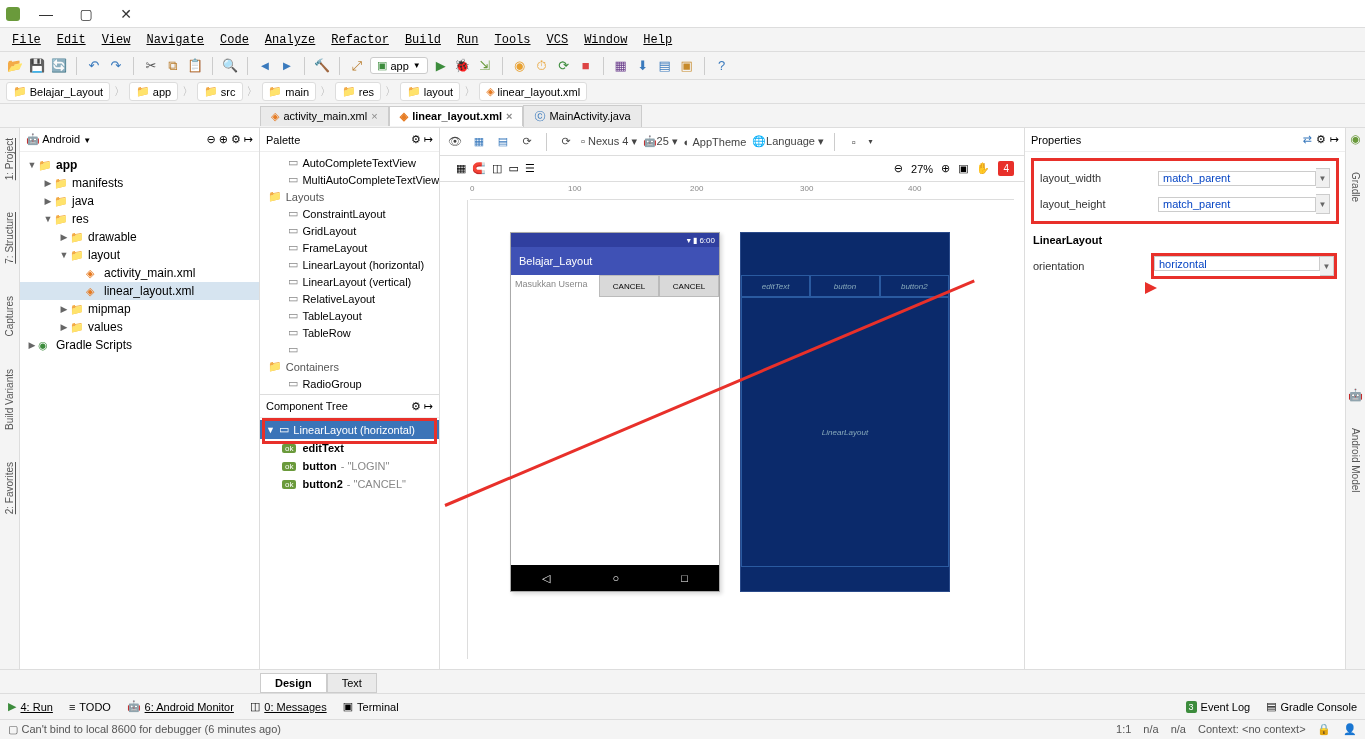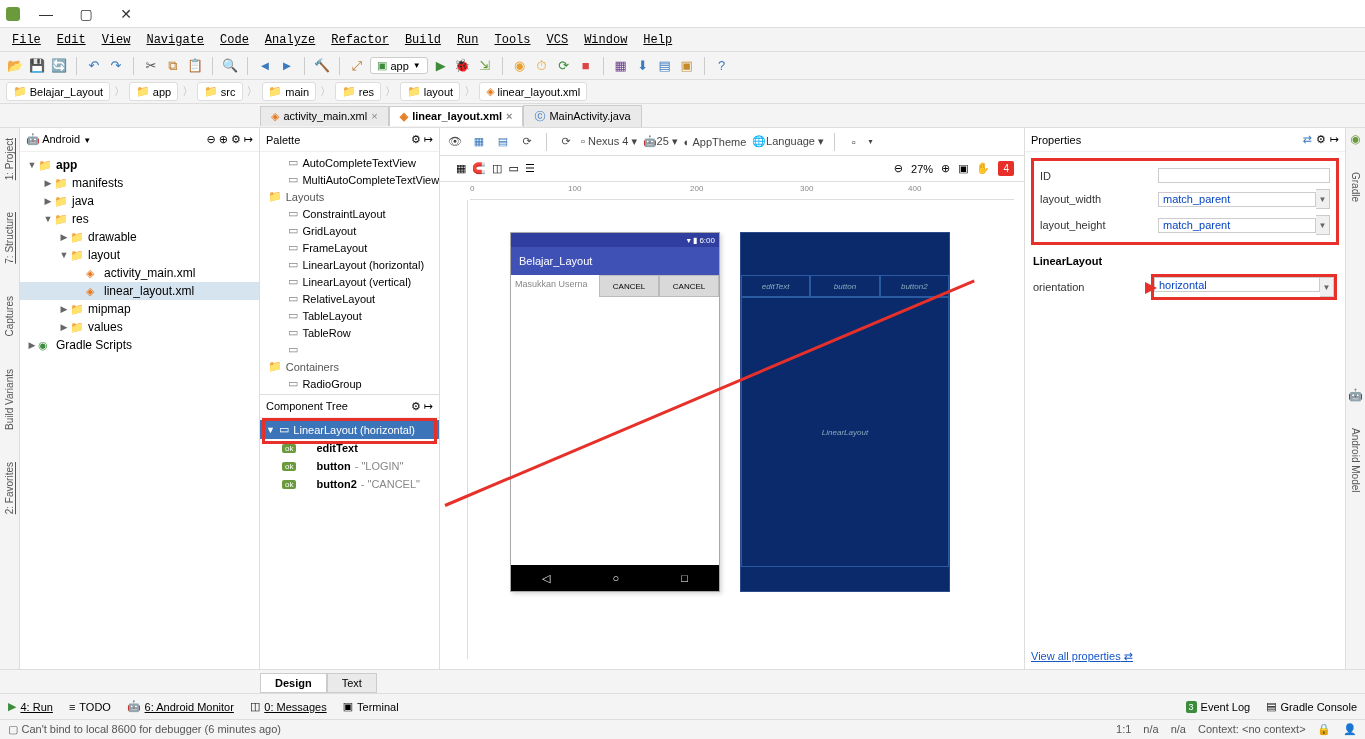--- a/index.html
+++ b/index.html
@@ -37,21 +37,21 @@
 .tree-icon.gradle { color: #3c8c3c; }
 .tree-label { white-space: nowrap; }
 .palette-panel { width: 180px; background: #fff; border-right: 1px solid #ddd; display: flex; flex-direction: column; }
 .palette-list { overflow: hidden; font-size: 11px; padding: 2px 0; flex: 0 0 auto; }
 .palette-item { display: flex; align-items: center; padding: 2px 8px 2px 28px; gap: 4px; white-space: nowrap; }
 .palette-folder { display: flex; align-items: center; padding: 2px 8px; gap: 4px; font-weight: normal; color: #555; }
 .component-tree-hdr { border-top: 1px solid #ddd; }
 .component-tree { flex: 1; font-size: 11px; padding: 2px 0; position: relative; overflow: hidden; }
 .ct-node { display: flex; align-items: center; padding: 3px 6px; gap: 4px; white-space: nowrap; }
 .ct-node.sel { background: #3b74b8; color: #fff; }
-.ct-node .ok-badge { background: #6a9a3b; color: #fff; font-size: 8px; padding: 0 3px; border-radius: 2px; margin-right: 16px; }
+.ct-node .ok-badge { background: #6a9a3b; color: #fff; font-size: 8px; padding: 0 3px; border-radius: 2px; margin-right: 2px; }
 .ct-highlight { position: absolute; border: 3px solid #e8302a; pointer-events: none; }
 .center-panel { flex: 1; background: #fff; display: flex; flex-direction: column; border-right: 1px solid #ddd; }
 .designer-toolbar { height: 28px; border-bottom: 1px solid #ddd; display: flex; align-items: center; padding: 0 6px; gap: 6px; font-size: 11px; color: #444; }
 .designer-toolbar .dticon { width: 18px; height: 18px; display: inline-flex; align-items: center; justify-content: center; }
 .designer-toolbar2 { height: 26px; border-bottom: 1px solid #ddd; display: flex; align-items: center; justify-content: flex-end; padding: 0 10px; gap: 8px; font-size: 11px; }
 .zoom-badge { background: #e8302a; color: #fff; padding: 2px 5px; font-size: 10px; border-radius: 2px; }
 .canvas-area { flex: 1; background: #fff; position: relative; overflow: hidden; }
 .ruler-h { position: absolute; left: 30px; right: 10px; top: 0; height: 18px; border-bottom: 1px solid #ddd; font-size: 8px; color: #888; }
 .ruler-h span { position: absolute; top: 2px; }
 .ruler-v { position: absolute; left: 10px; top: 18px; bottom: 10px; width: 18px; border-right: 1px solid #ddd; }
@@ -463,24 +463,20 @@
       <span>Properties</span>
       <span style="display:flex;gap:4px">
         <span style="color:#3a7abd">⇄</span>
         <span>⚙</span>
         <span>↦</span>
       </span>
     </div>
     <div class="props-body">
       <div class="red-box" style="padding:4px;margin-bottom:6px">
         <div class="prop-row">
-          <div class="prop-label">ID</div>
-          <div class="prop-input blank"></div>
-        </div>
-        <div class="prop-row">
           <div class="prop-label">layout_width</div>
           <div class="prop-input">match_parent</div>
           <div class="prop-dd">▼</div>
         </div>
         <div class="prop-row">
           <div class="prop-label">layout_height</div>
           <div class="prop-input">match_parent</div>
           <div class="prop-dd">▼</div>
         </div>
       </div>
@@ -488,21 +484,20 @@
       <div class="prop-row">
         <div class="prop-label">orientation</div>
         <div class="red-box" style="display:flex;flex:1">
           <div class="prop-input">horizontal</div>
           <div class="prop-dd">▼</div>
         </div>
       </div>
       <div class="red-arrow-head" style="left:120px;top:130px"></div>
     </div>
     <div style="flex:1"></div>
-    <div class="view-all"><span>View all properties</span> ⇄</div>
   </div>
 
   <div class="right-rail">
     <span style="color:#6a9a3b">◉</span>
     <div class="rail-label" style="writing-mode:vertical-rl;transform:none">Gradle</div>
     <span style="color:#6a9a3b;margin-top:160px">🤖</span>
     <div class="rail-label" style="writing-mode:vertical-rl;transform:none">Android Model</div>
   </div>
 </div>
 

